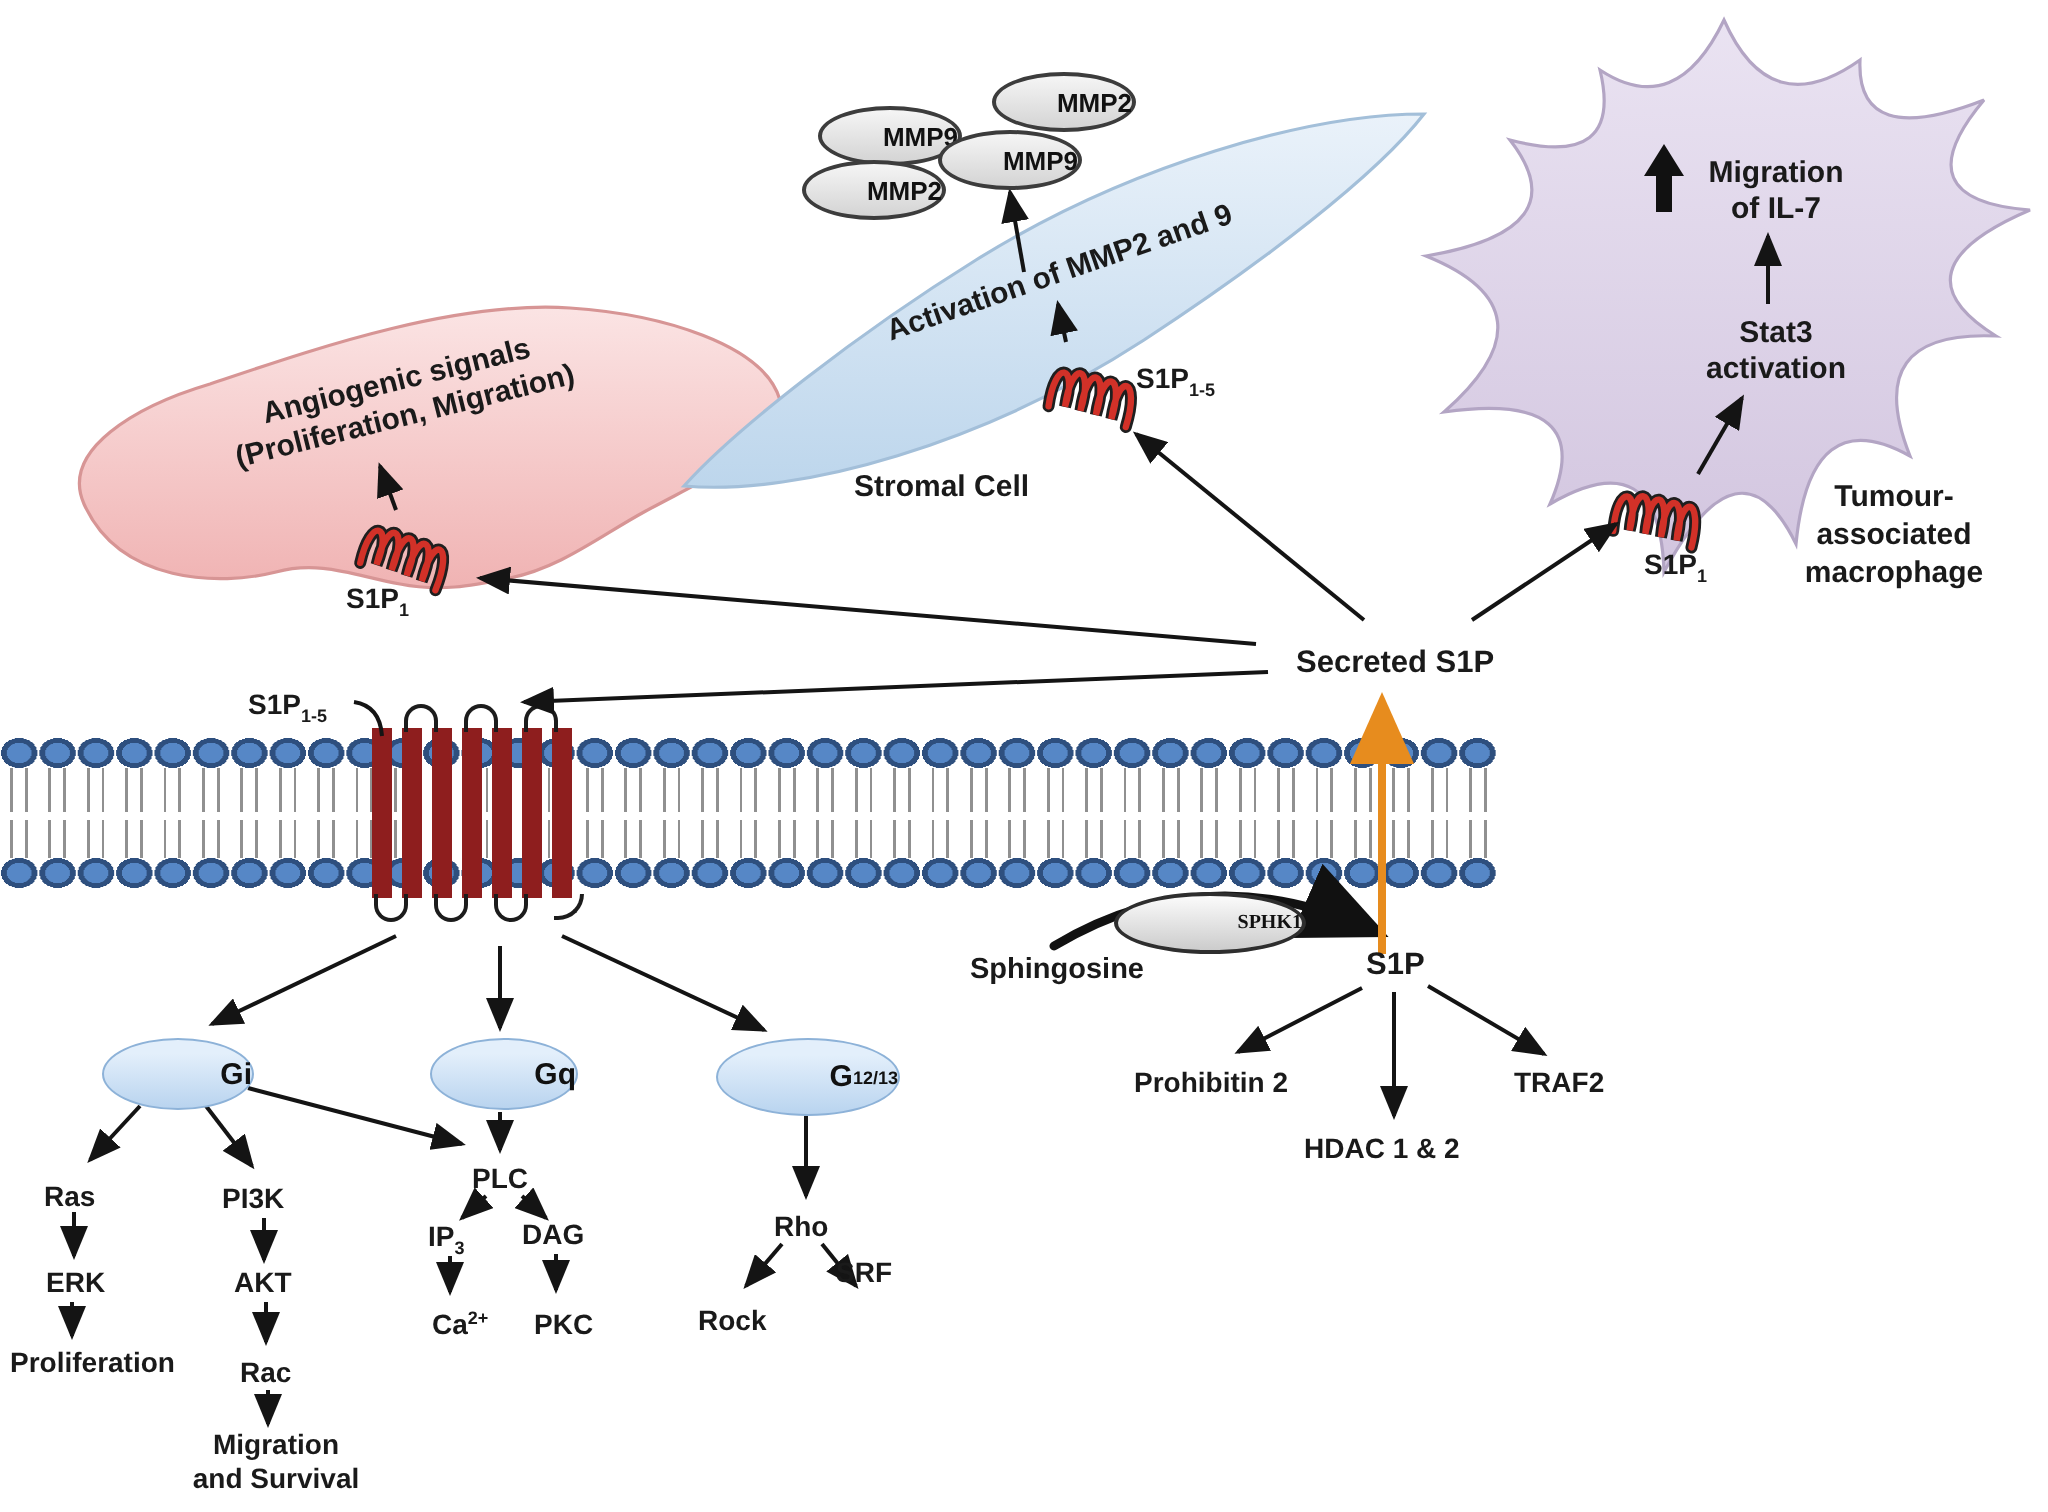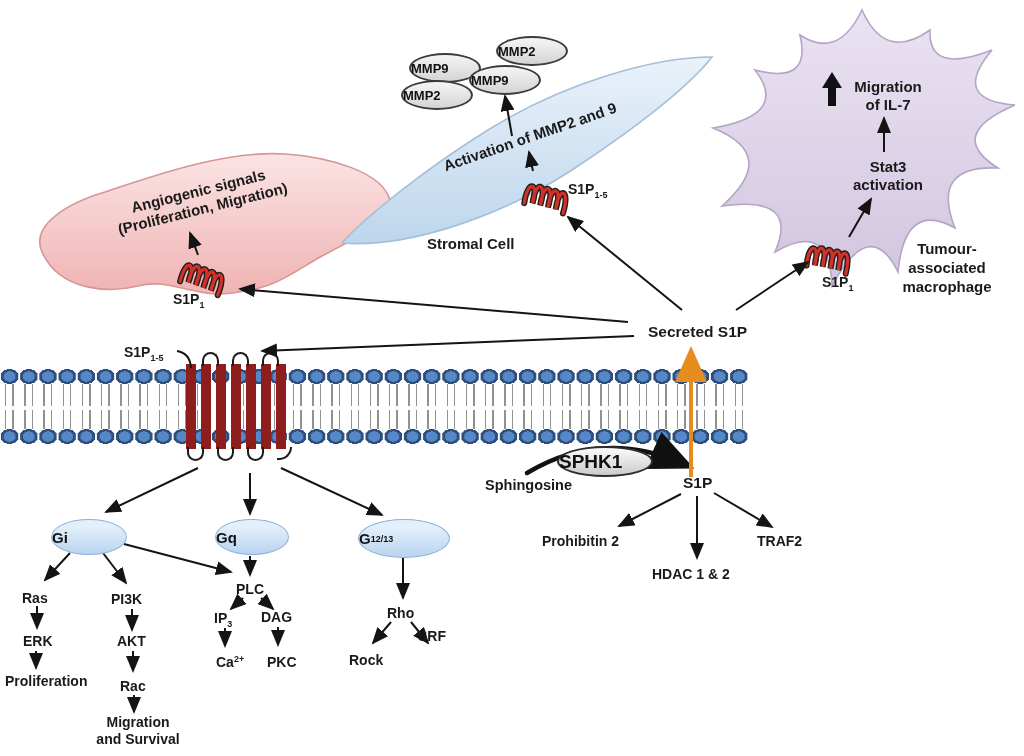--- a/index.html
+++ b/index.html
@@ -5,27 +5,27 @@
   html,body{margin:0;padding:0;background:#ffffff;}
   #canvas{position:relative;width:1024px;height:756px;background:#ffffff;overflow:hidden;
           font-family:"Liberation Sans",sans-serif;}
   
   .lbl{position:absolute;font-weight:bold;color:#1a1a1a;font-size:14px;line-height:1.2;
        white-space:nowrap;z-index:3;}
   .ctr{text-align:center;}
   .sb{font-size:9px;font-weight:bold;vertical-align:-4px;}
   .sp{font-size:9px;font-weight:bold;vertical-align:5px;}
   
-  .oval{position:absolute;display:flex;align-items:center;justify-content:flex-start;
+  .oval{position:absolute;display:flex;align-items:center;justify-content:flex-end;
         border-radius:50%;font-weight:bold;color:#111;z-index:3;}
   .mmp{width:68px;height:26px;background:linear-gradient(180deg,#f5f5f5,#d4d4d4);
        border:2px solid #3c3c3c;font-size:13px;}
   .gprot{background:linear-gradient(180deg,#e3effb 20%,#b9d4ef);border:1.5px solid #8db2d8;font-size:15px;}
   .sphk{width:92px;height:27px;background:linear-gradient(180deg,#fbfbfb,#cccccc);
-        border:2px solid #2e2e2e;font-size:19px;}
+        border:2px solid #2e2e2e;font-size:10px;font-family:Liberation Serif, serif;}
   
   .pmbox{position:absolute;left:382px;top:387px;width:152px;height:39px;
          background:linear-gradient(180deg,#fde4c6,#f9cf9d);border:2px solid #eab176;
          border-radius:8px;z-index:3;display:flex;flex-direction:column;align-items:center;
          justify-content:center;font-weight:bold;font-size:14px;line-height:1.3;color:#1a1a1a;}
   
   #membrane{position:absolute;left:0;top:368px;width:748px;height:77px;z-index:1;}
   .heads{position:absolute;left:0;width:748px;height:17px;
          background-image:radial-gradient(9px 7.5px at 9.6px 8.5px,#5687c6 68%,#2e4f7e 69% 100%,transparent 100%);
          background-size:19.2px 17px;background-repeat:repeat-x;}
@@ -221,21 +221,21 @@
   <div class="lbl" style="left:648px;top:323px;font-size:15.5px">Secreted S1P</div>
   <div class="lbl" style="left:124px;top:344px">
     <span>S1P</span><span class="sb">1-5</span>
   </div>
 
   <div class="oval sphk" style="left:557px;top:446px">
     <span>SPHK1</span>
     </div>
   <div class="lbl" style="left:485px;top:477px;font-size:14.5px">Sphingosine</div>
   <div class="lbl" style="left:683px;top:474px;font-size:15.5px">S1P</div>
-  <div class="lbl" style="left:542px;top:533px">Prohibitin 2</div>
+  <div class="lbl" style="left:567px;top:533px">Prohibitin 2</div>
   <div class="lbl" style="left:652px;top:566px">HDAC 1 &amp; 2</div>
   <div class="lbl" style="left:757px;top:533px">TRAF2</div>
 
   <div class="oval gprot" style="left:51px;top:519px;width:74px;height:34px">
       <span>Gi</span>
     </div>
   <div class="oval gprot" style="left:215px;top:519px;width:72px;height:34px">
       <span>Gq</span>
     </div>
   <div class="oval gprot" style="left:358px;top:519px;width:90px;height:37px">

